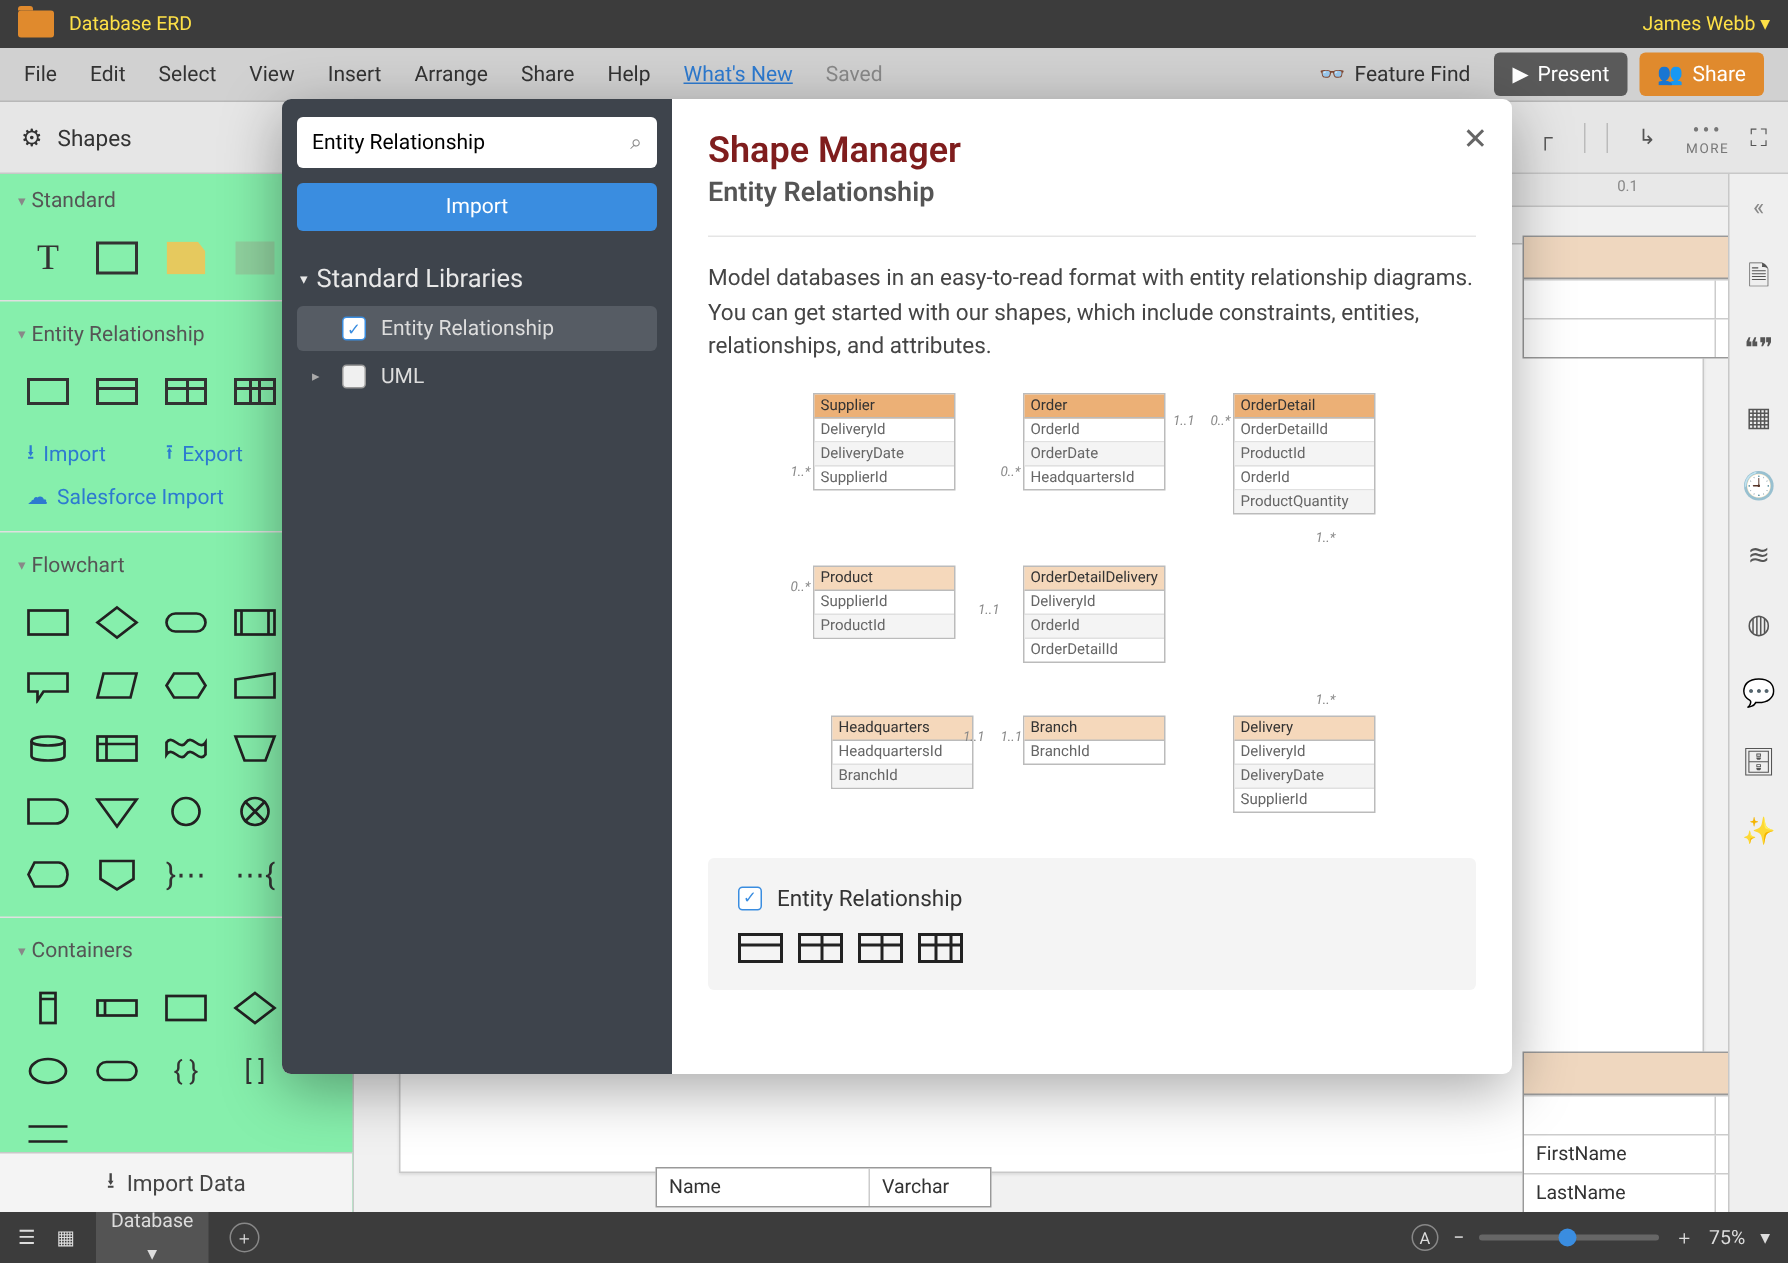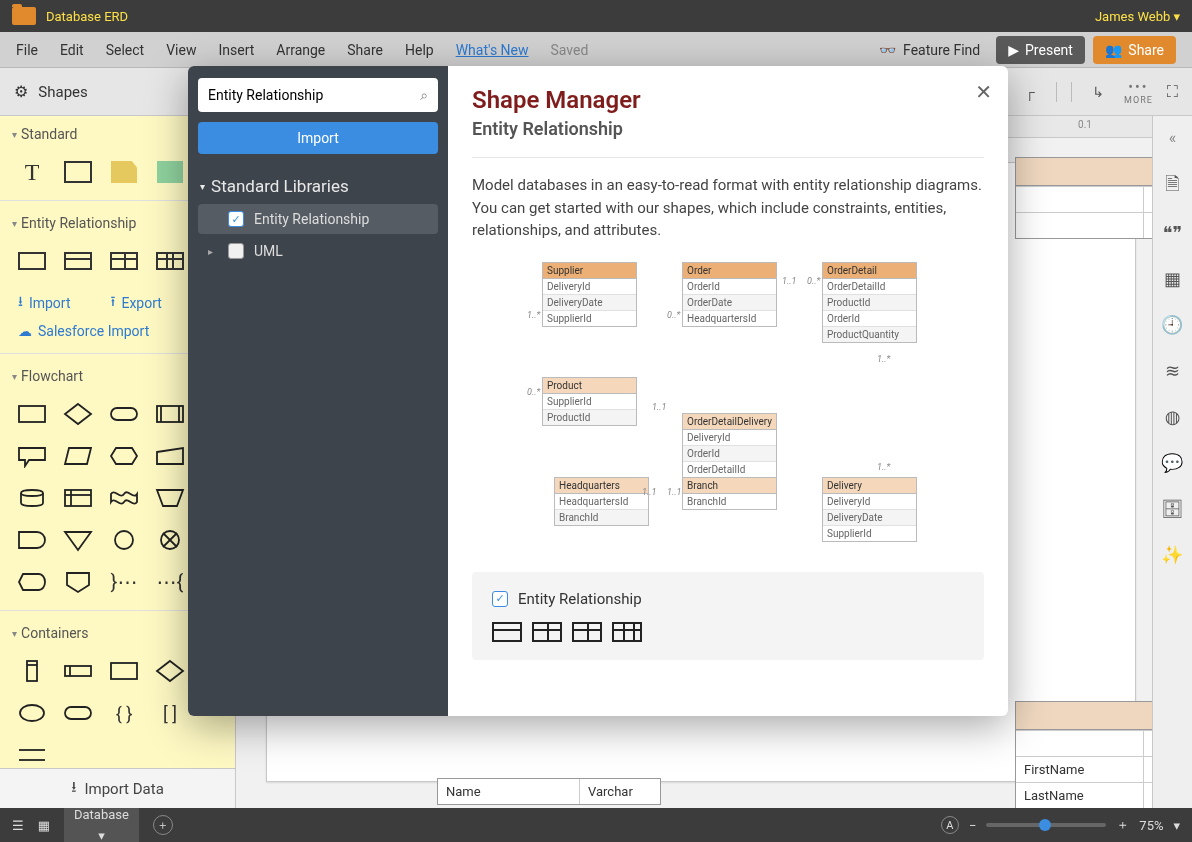--- a/index.html
+++ b/index.html
@@ -31,21 +31,21 @@
   .toolbar-right { flex:1; display:flex; align-items:center; justify-content:flex-end; padding-right:14px; gap:14px; }
   .toolbar .ricon { width:24px; height:24px; display:flex; align-items:center; justify-content:center; color:#555; font-size:14px; }
   .toolbar .more { display:flex; flex-direction:column; align-items:center; color:#777; font-size:9px; letter-spacing:1px; }
   .toolbar .more .dots{ font-size:14px; letter-spacing:2px; }
   .toolbar .expand { font-size:16px; color:#555; }
 
   
   .main { position: relative; height: calc(842px - 32px - 36px - 48px - 34px); display: flex; }
 
   
-  .left-sidebar { width: 236px; background: #fef9c3; border-right:1px solid #c8c8c8; overflow-y:auto; position:relative; }
+  .left-sidebar { width: 236px; background: #86efac; border-right:1px solid #c8c8c8; overflow-y:auto; position:relative; }
   .cat-head { padding: 10px 12px; font-size: 14px; color:#555; display:flex; align-items:center; gap:4px; }
   .cat-head::before { content:"▾"; font-size:10px; color:#888; }
   .shapes-grid { display:flex; flex-wrap:wrap; gap:14px; padding:6px 16px 10px; }
   .shape-cell { width:32px; height:28px; display:flex; align-items:center; justify-content:center; }
   .shape-box { width:28px; height:22px; border:2px solid #333; }
   .divider { border-top:1px solid #e0e0e0; margin:4px 0; }
   .import-row { display:flex; gap:40px; padding:6px 18px; font-size:14px; }
   .import-row a, .sf-row a { color:#2d7ad0; text-decoration:none; display:flex; align-items:center; gap:6px; }
   .sf-row{ padding:2px 18px 10px; font-size:14px; }
   .import-data-bar { position:absolute; bottom:0; left:0; right:0; height:40px; border-top:1px solid #c8c8c8; display:flex; align-items:center; justify-content:center; gap:8px; font-size:15px; background:#f4f4f4; color:#444;}
@@ -521,21 +521,21 @@
         <div class="row alt">ProductId</div>
         <div class="row">OrderId</div>
         <div class="row alt">ProductQuantity</div>
       </div>
 
       <div class="mini light" style="top:115px;left:70px;">
         <div class="head">Product</div>
         <div class="row">SupplierId</div>
         <div class="row alt">ProductId</div>
       </div>
-      <div class="mini light" style="top:115px;left:210px;margin-top:36px;">
+      <div class="mini light" style="top:115px;left:210px;">
         <div class="head">OrderDetailDelivery</div>
         <div class="row">DeliveryId</div>
         <div class="row alt">OrderId</div>
         <div class="row">OrderDetailId</div>
       </div>
 
       <div class="mini light" style="top:215px;left:82px;">
         <div class="head">Headquarters</div>
         <div class="row">HeadquartersId</div>
         <div class="row alt">BranchId</div>

